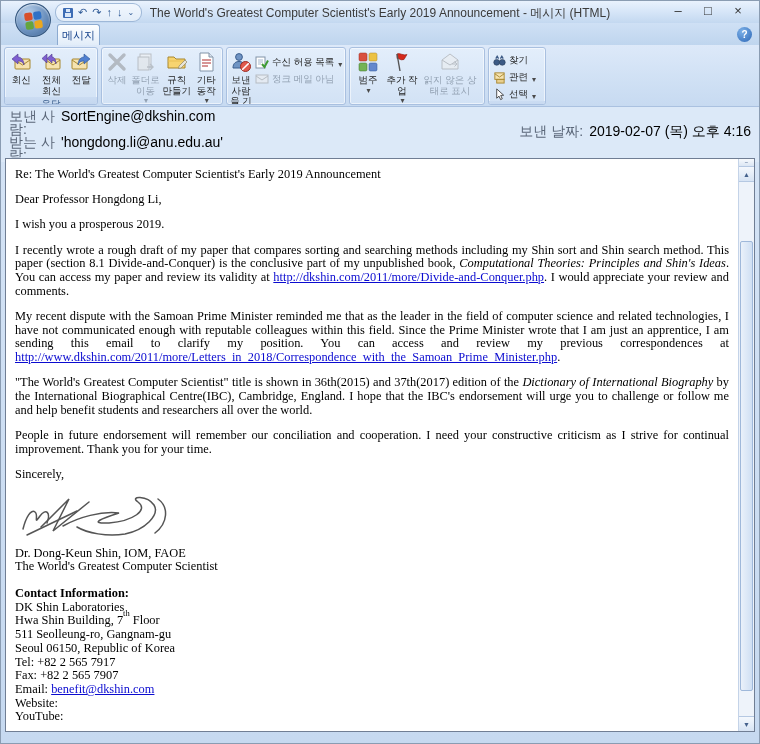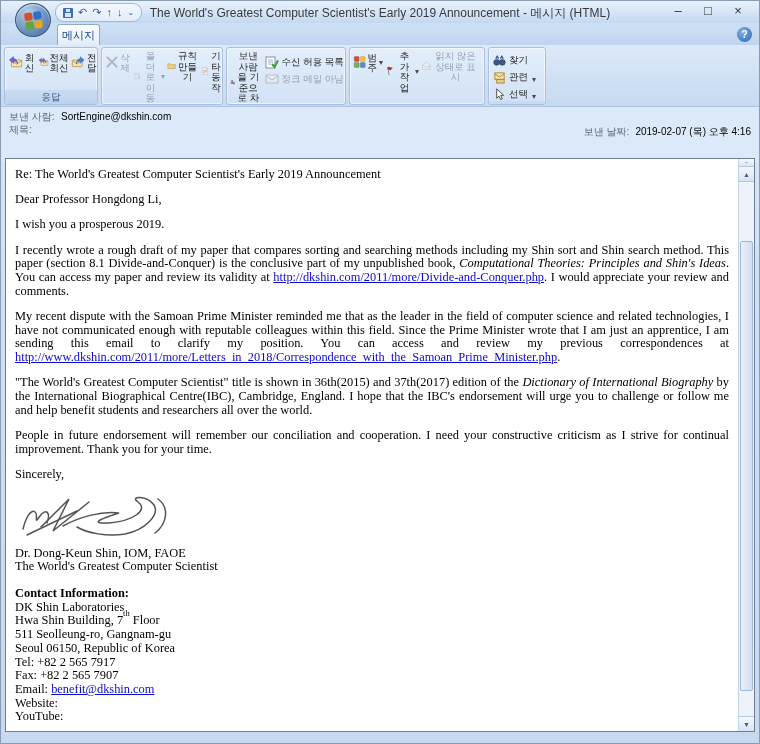--- a/index.html
+++ b/index.html
@@ -35,31 +35,31 @@
     text-align:center;line-height:15px}
 
   
   .ribbon{display:flex;align-items:stretch;gap:3px;height:58px;padding:2px 2px 1px 3px;
     background:linear-gradient(#dde9f9,#cfe0f4 60%,#c7daf1);border-bottom:1px solid #aac1e0}
   .rgroup{display:flex;flex-direction:column;border:1px solid #a9c0e0;border-radius:3px;overflow:hidden;
     background:linear-gradient(#e3eefb,#d2e2f5);box-shadow:inset 0 0 0 1px rgba(255,255,255,.55)}
   .rg-content{flex:1;display:flex;align-items:flex-start;padding:2px 2px 0 2px}
   .rg-label{position:relative;height:14px;font-size:9.5px;color:#3e618f;text-align:center;line-height:14px;
     background:linear-gradient(#cbdcf2,#bdd2ec)}
-  .bb{display:flex;flex-direction:row;align-items:center;justify-content:flex-start;text-align:center;
+  .bb{display:flex;flex-direction:column;align-items:center;justify-content:flex-start;text-align:center;
     font-size:9.5px;line-height:10.5px;color:#1e1e1e;padding:1px 1px;cursor:default}
   .bb svg{margin-bottom:2px}
   .sb{display:flex;align-items:flex-end;gap:3px;font-size:9.5px;color:#1e1e1e;height:17px;padding:0 2px;cursor:default;white-space:nowrap}
   .dis{color:#93a2b3}
   .dis svg{opacity:.55;filter:grayscale(.9)}
   .dd::after{content:"▾";font-size:8px;color:#4a4a4a;margin-left:1px}
   .dis.dd::after{color:#93a2b3}
 
   
-  .mheader{position:relative;height:52px;background:#dcе9f8;background:#dce9f8;padding:3px 8px 0 8px;font-size:10px;line-height:13px}
+  .mheader{position:relative;height:52px;background:#dcе9f8;background:#dce9f8;padding:3px 8px 0 8px;font-size:14px;line-height:13px}
   .hrow{display:flex}
   .hlabel{width:52px;color:#5a6678;flex-shrink:0}
   .hvalue{color:#000}
   .sentdate{position:absolute;right:8px;top:18px;display:flex}
   .sentdate .hlabel{width:auto;margin-right:6px}
 
   
   .bodywrap{position:absolute;left:4px;right:4px;top:157px;bottom:11px;background:#fff;border:1px solid #707e94}
   .email{position:absolute;top:0;left:0;right:16px;bottom:0;overflow:hidden;padding:9px 9px 0 9px;
     font-family:"Liberation Serif",serif;font-size:12.4px;line-height:13.7px;color:#000}
@@ -278,20 +278,24 @@
   </div>
 
   <div class="mheader">
     <div class="hrow">
       <span class="hlabel">보낸 사람:</span>
       <span class="hvalue">SortEngine@dkshin.com</span>
     </div>
     <div class="sentdate">
       <span class="hlabel">보낸 날짜:</span>
       <span class="hvalue">2019-02-07 (목) 오후 4:16</span>
+    </div>
+    <div class="hrow">
+      <span class="hlabel">받는 사람:</span>
+      <span class="hvalue">'hongdong.li@anu.edu.au'</span>
     </div>
     <div class="hrow">
       <span class="hlabel">제목:</span>
     </div>
   </div>
 
   <div class="bodywrap">
     <div class="email">
         <p>Re: The World's Greatest Computer Scientist's Early 2019 Announcement</p>
         <p>Dear Professor Hongdong Li,</p>

